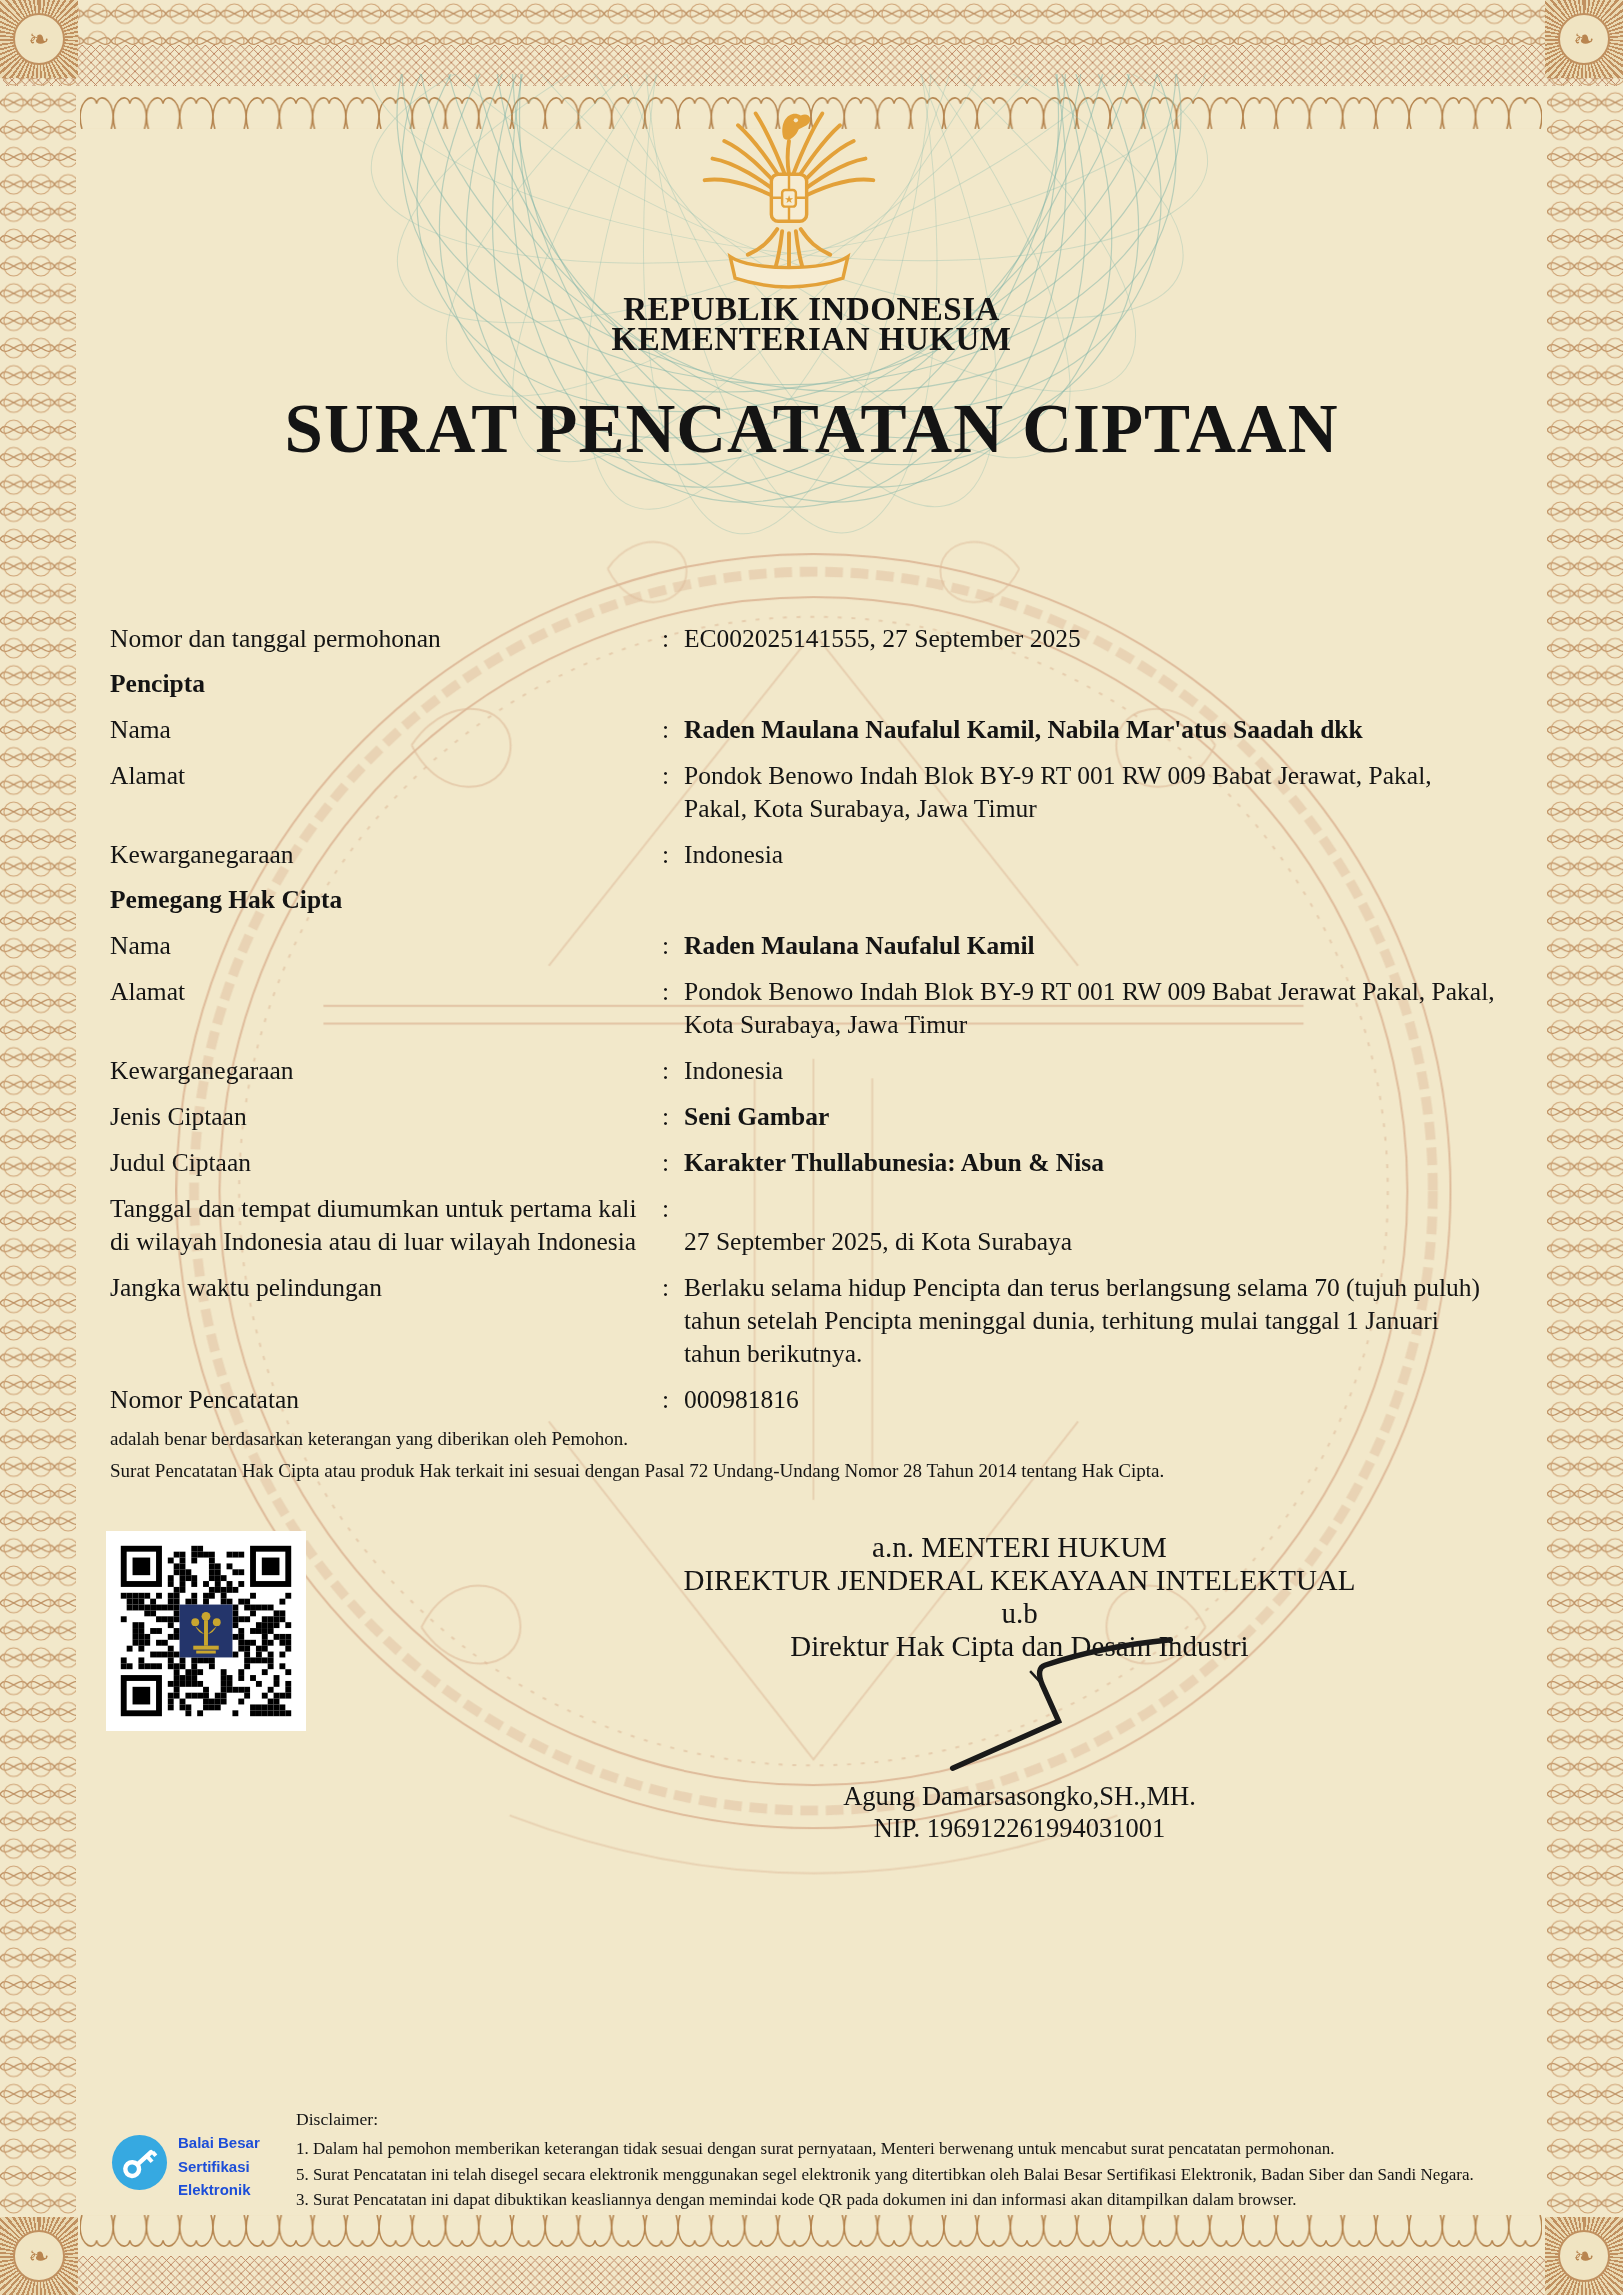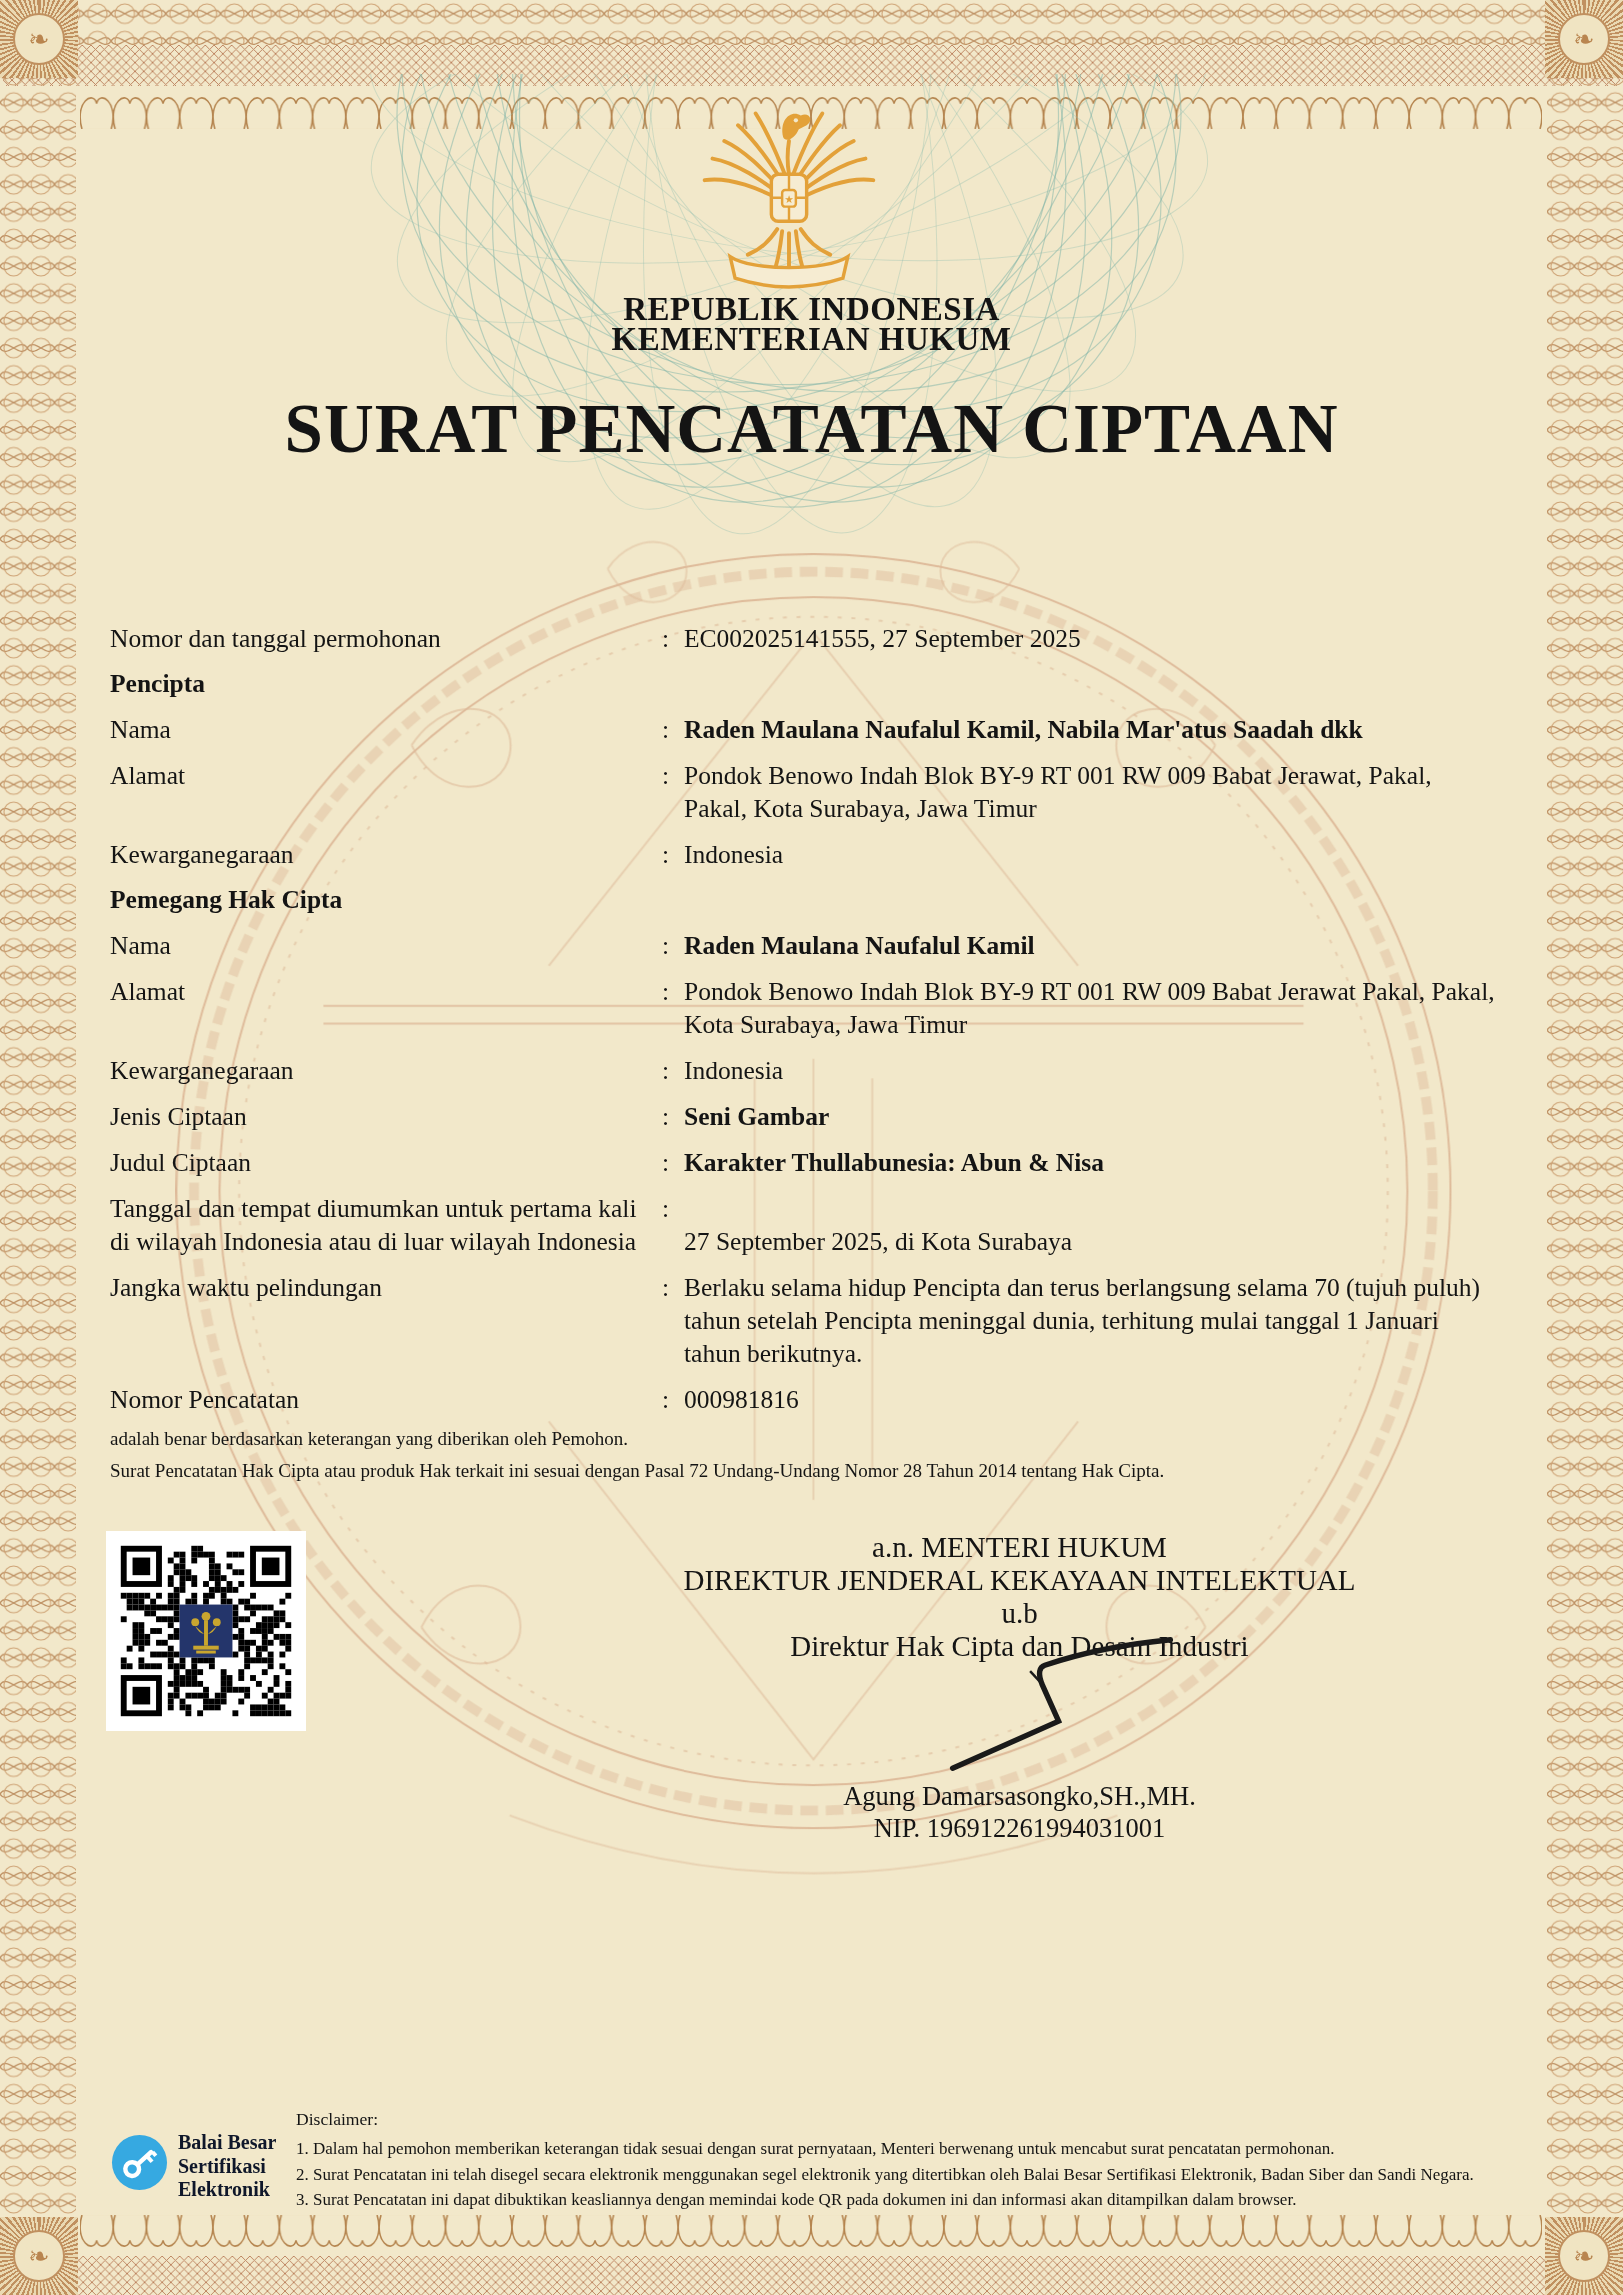--- a/index.html
+++ b/index.html
@@ -34,22 +34,22 @@
   .closing p{margin:0;}
   .sigblock{position:absolute;left:608px;top:1531px;width:823px;text-align:center;
             font-size:29px;line-height:33px;z-index:5;}
   .signame{position:absolute;left:608px;top:1780px;width:823px;text-align:center;
            font-size:26.5px;line-height:32px;z-index:6;}
   
   .qrbox{position:absolute;left:106px;top:1531px;width:200px;height:200px;background:#ffffff;
          z-index:6;display:flex;align-items:center;justify-content:center;}
   
   .bsre-icon{position:absolute;left:110px;top:2133px;z-index:6;}
-  .bsre-text{position:absolute;left:178px;top:2131px;z-index:6;color:#0f172a;
-             font-family:Liberation Serif, serif;font-weight:bold;font-size:20px;line-height:23.5px;}
+  .bsre-text{position:absolute;left:178px;top:2131px;z-index:6;color:#1d4ed8;
+             font-family:Liberation Sans, sans-serif;font-weight:bold;font-size:15px;line-height:23.5px;}
   .disc{position:absolute;left:296px;top:2107px;width:1245px;z-index:6;font-size:17px;line-height:25.5px;}
   .disc .dh{font-size:17.6px;margin-bottom:3.9px;}
   
   .sigscribble{position:absolute;left:882px;top:1619px;z-index:7;}
 </style>
 </head>
 <body>
 
 <div class="page">
 
@@ -580,18 +580,18 @@
   </svg>
   <div class="bsre-text">
     <div>Balai Besar</div>
     <div>Sertifikasi</div>
     <div>Elektronik</div>
   </div>
 
   <div class="disc">
     <div class="dh">Disclaimer:</div>
     <div>1. Dalam hal pemohon memberikan keterangan tidak sesuai dengan surat pernyataan, Menteri berwenang untuk mencabut surat pencatatan permohonan.</div>
-    <div>2. Surat Pencatatan ini telah disegel secara elektronik menggunakan segel elektronik yang ditertibkan oleh Balai Besar Sertifikasi Elektronik, Badan Siber dan Sandi Negara.</div>
+    <div>5. Surat Pencatatan ini telah disegel secara elektronik menggunakan segel elektronik yang ditertibkan oleh Balai Besar Sertifikasi Elektronik, Badan Siber dan Sandi Negara.</div>
     <div>3. Surat Pencatatan ini dapat dibuktikan keasliannya dengan memindai kode QR pada dokumen ini dan informasi akan ditampilkan dalam browser.</div>
   </div>
 
 </div>
 
 
 </body></html>

